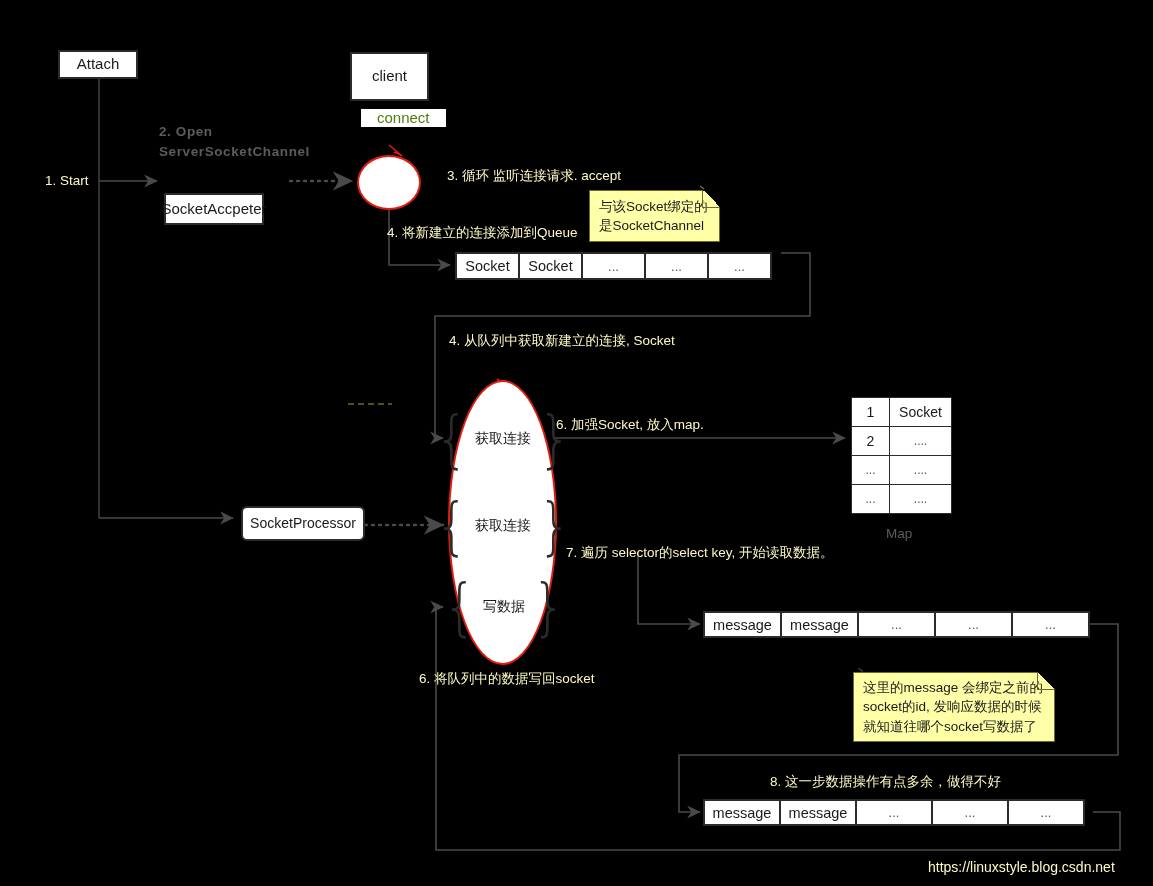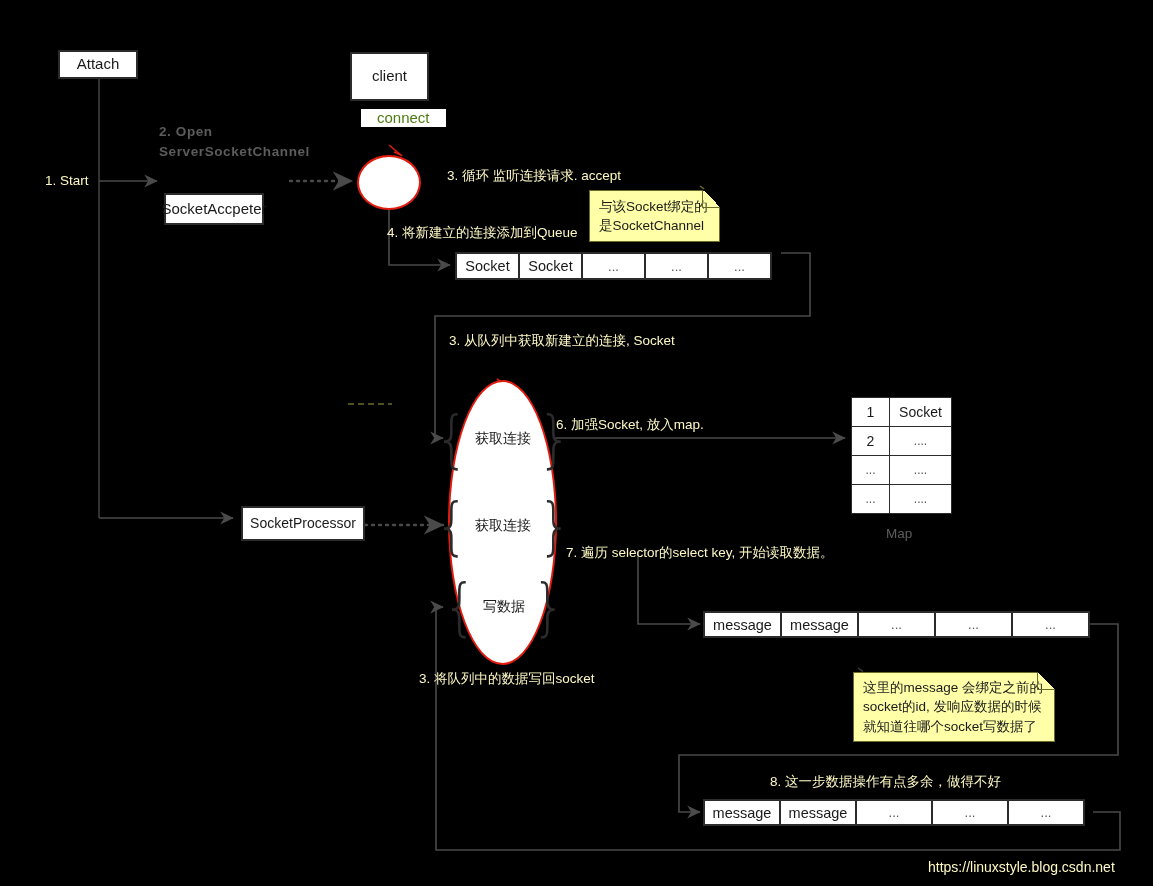--- a/index.html
+++ b/index.html
@@ -216,43 +216,43 @@
   </div>
 
   <div class="wlabel" style="left:361px; top:109px;">
     <span>connect</span>
   </div>
 
   <div class="node" style="left:164px; top:165px; width:100px; height:32px;margin-top:28px;">
     <span>SocketAccpeter</span>
   </div>
 
-  <div class="node small" style="left:241px; top:506px; width:124px; height:35px; padding:0 6px;">
+  <div class="node small" style="left:241px; top:506px; width:124px; height:35px; padding:0 6px;border-radius:6px;">
     <span>SocketProcessor</span>
   </div>
 
   <div class="ellipse" style="left:357px; top:155px; width:64px; height:55px;"></div>
 
   <div class="note-txt bold" style="left:159px; top:122px;"><span>2. Open</span><br><span>ServerSocketChannel</span></div>
 
   <div class="note-txt" style="left:45px; top:171px;"><span>1. Start</span></div>
 
   <div class="note-txt" style="left:447px; top:166px;"><span>3. 循环 监听连接请求. accept</span></div>
 
   <div class="note-txt" style="left:387px; top:223px;"><span>4. 将新建立的连接添加到Queue</span></div>
 
-  <div class="note-txt" style="left:449px; top:331px;"><span>3. 从队列中获取新建立的连接, Socket</span></div>
+  <div class="note-txt" style="left:449px; top:331px;"><span>4. 从队列中获取新建立的连接, Socket</span></div>
 
   <div class="note-txt" style="left:556px; top:415px;"><span>6. 加强Socket, 放入map.</span></div>
 
   <div class="note-txt" style="left:566px; top:543px;"><span>7. 遍历 selector的select key, 开始读取数据。</span><br></div>
 
   <div class="note-txt" style="left:770px; top:772px;"><span>8. 这一步数据操作有点多余，做得不好</span></div>
 
-  <div class="note-txt" style="left:419px; top:669px;"><span>3. 将队列中的数据写回socket</span></div>
+  <div class="note-txt" style="left:419px; top:669px;"><span>6. 将队列中的数据写回socket</span></div>
 
 
   <div class="sticky" style="left:589px; top:190px; width:131px; height:52px; display:flex; align-items:center;">
     <span class="fold2"></span>
     <span>与该Socket绑定的
 是SocketChannel</span>
   </div>
 
   <div class="sticky" style="left:853px; top:672px; width:202px; height:70px; display:flex; align-items:center;">
     <span class="fold2"></span>

